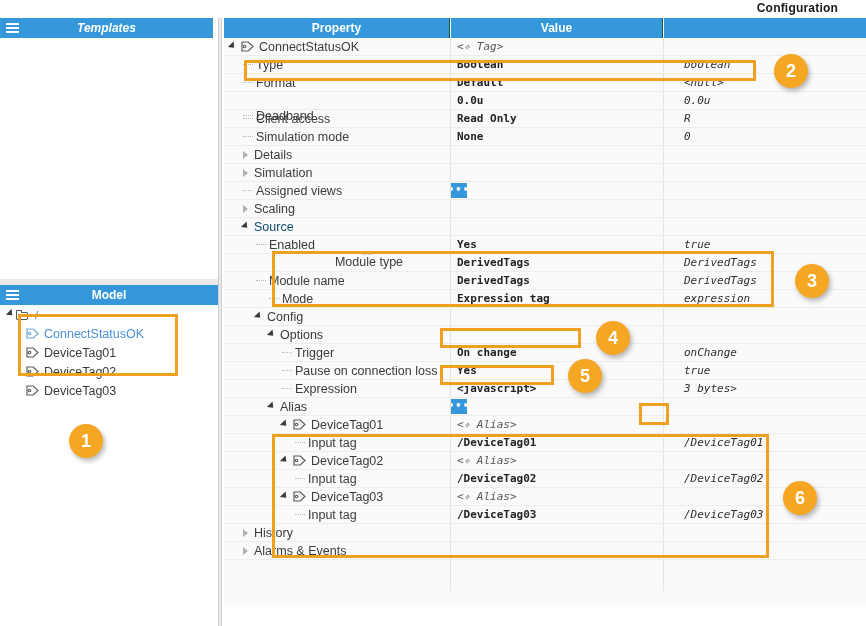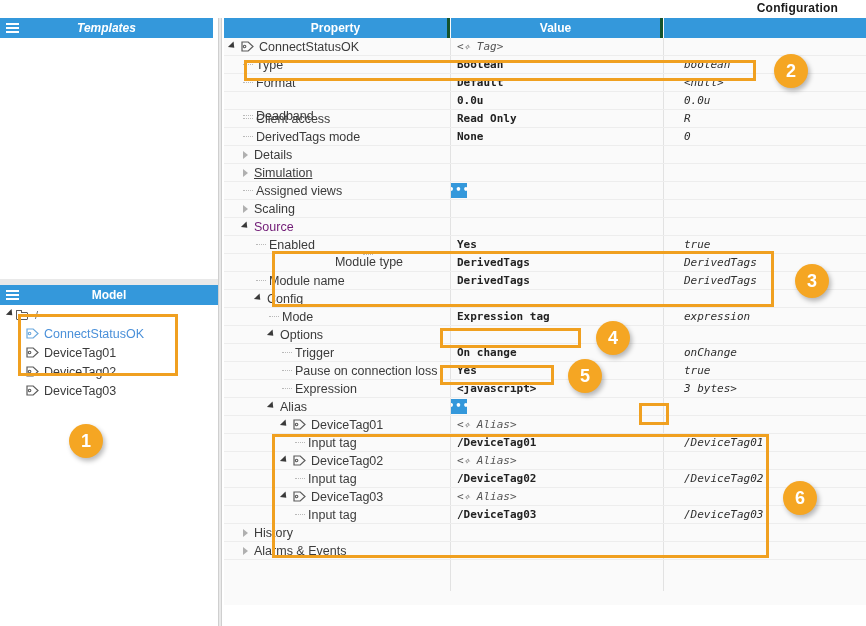--- a/index.html
+++ b/index.html
@@ -60,21 +60,21 @@
     display:inline-block;width:13px;height:11px;position:relative;margin-right:5px;flex:none;
   }
   .tagicon svg{display:block;}
 
   .mitem{padding-left:26px;}
   .mitem.sel{color:#4a90d9;}
 
   
   .grid{position:absolute;left:224px;top:18px;width:642px;height:608px;background:#fafafa;}
   .ghead{position:absolute;left:0;top:0;width:642px;height:20px;}
-  .gh{position:absolute;top:0;height:20px;background:#3498db;color:#fff;font-weight:bold;font-size:12px;display:flex;align-items:center;justify-content:center;box-sizing:border-box;border-right:3px solid #14532d;}
+  .gh{position:absolute;top:0;height:20px;background:#3498db;color:#fff;font-weight:bold;font-size:12px;display:flex;align-items:center;justify-content:center;box-sizing:border-box;border-right:1px solid #14532d;}
   .gh.c1{left:0;width:226px;}
   .gh.c2{left:227px;width:212px;}
   .gh.c3{left:440px;width:202px;border-right:none;}
 
   .gbody{position:absolute;left:0;top:20px;width:642px;height:588px;background:#fafafa;}
   .gbody .colline{position:absolute;top:0;width:1px;height:553px;background:#e2e2e2;}
   .gbody .colline.a{left:226px;}
   .gbody .colline.b{left:439px;}
 
   .grow{position:relative;height:18px;box-sizing:border-box;border-bottom:1px solid #ededed;}
@@ -82,21 +82,21 @@
   .grow .vcell{position:absolute;left:227px;top:0;width:212px;height:17px;display:flex;align-items:center;font-family:"DejaVu Sans Mono",monospace;font-size:11px;font-weight:bold;color:#222;white-space:nowrap;overflow:hidden;}
   .grow .ecell{position:absolute;left:440px;top:0;width:202px;height:17px;display:flex;align-items:center;font-family:"DejaVu Sans Mono",monospace;font-size:11px;font-style:italic;color:#2e2e2e;white-space:nowrap;}
 
   .vcell.italic{font-style:italic;font-weight:normal;color:#555;}
 
   
   .tw{flex:none;display:inline-block;}
   .tri-r{display:inline-block;width:0;height:0;border-left:5px solid #b0b0b0;border-top:4px solid transparent;border-bottom:4px solid transparent;}
   .tri-d{display:inline-block;width:0;height:0;border-left:5px solid #3a3a3a;border-top:4px solid transparent;border-bottom:4px solid transparent;transform:rotate(45deg);position:relative;top:-1px;}
   .dash{flex:none;display:inline-block;width:10px;border-top:1px dotted #b9b9b9;margin-right:3px;position:relative;top:0px;}
-  .grp{color:#701a75;}
+  .grp{color:#0c4a6e;}
 
   
   .btn-sq{
     position:absolute;width:16px;height:15px;background:#3498db;
     display:flex;align-items:center;justify-content:center;
     color:#fff;font-size:9px;line-height:1;font-family:"DejaVu Sans",sans-serif;
   }
   .btn-dots{left:0px;top:1px;}
   .dots3{letter-spacing:1px;font-weight:bold;font-size:10px;position:relative;top:-1px;}
 
@@ -265,21 +265,21 @@
             <div class="vcell" style="padding-left:6px;">
               <span style="">Read Only</span>
             </div>
             <div class="ecell">
               <span style="margin-left:20px;">R</span>
             </div>
           </div>
           <div class="grow">
             <div class="pcell" style="padding-left:19px;">
               <span class="dash"></span>
-              <span>DerivedTags mode</span>
+              <span>Simulation mode</span>
             </div>
             <div class="vcell" style="padding-left:6px;">
               <span style="">None</span>
             </div>
             <div class="ecell">
               <span style="margin-left:20px;">0</span>
             </div>
           </div>
           <div class="grow">
             <div class="pcell" style="padding-left:19px;">
@@ -287,21 +287,21 @@
               <span>Details</span>
             </div>
             <div class="vcell" style="padding-left:6px;">
               <span style=""></span>
             </div>
             <div class="ecell">
               <span style="margin-left:20px;"></span>
             </div>
           </div>
           <div class="grow">
-            <div class="pcell" style="padding-left:19px;text-decoration:underline;">
+            <div class="pcell" style="padding-left:19px;">
               <span class="tw" style="width:11px;"><span class="tri-r"></span></span>
               <span>Simulation</span>
             </div>
             <div class="vcell" style="padding-left:6px;">
               <span style=""></span>
             </div>
             <div class="ecell">
               <span style="margin-left:20px;"></span>
             </div>
           </div>
@@ -374,41 +374,41 @@
               <span>Module name</span>
             </div>
             <div class="vcell" style="padding-left:6px;">
               <span style="">DerivedTags</span>
             </div>
             <div class="ecell">
               <span style="margin-left:20px;">DerivedTags</span>
             </div>
           </div>
           <div class="grow">
+            <div class="pcell" style="padding-left:45px;">
+              <span class="dash"></span>
+              <span>Mode</span>
+            </div>
+            <div class="vcell" style="padding-left:6px;">
+              <span style="">Expression tag</span>
+            </div>
+            <div class="ecell">
+              <span style="margin-left:20px;">expression</span>
+            </div>
+          </div>
+          <div class="grow">
             <div class="pcell" style="padding-left:32px;">
               <span class="tw" style="width:11px;"><span class="tri-d"></span></span>
               <span>Config</span>
             </div>
             <div class="vcell" style="padding-left:6px;">
               <span style=""></span>
             </div>
             <div class="ecell">
               <span style="margin-left:20px;"></span>
-            </div>
-          </div>
-          <div class="grow">
-            <div class="pcell" style="padding-left:45px;">
-              <span class="dash"></span>
-              <span>Mode</span>
-            </div>
-            <div class="vcell" style="padding-left:6px;">
-              <span style="">Expression tag</span>
-            </div>
-            <div class="ecell">
-              <span style="margin-left:20px;">expression</span>
             </div>
           </div>
           <div class="grow">
             <div class="pcell" style="padding-left:45px;">
               <span class="tw" style="width:11px;"><span class="tri-d"></span></span>
               <span>Options</span>
             </div>
             <div class="vcell" style="padding-left:6px;">
               <span style=""></span>
             </div>

